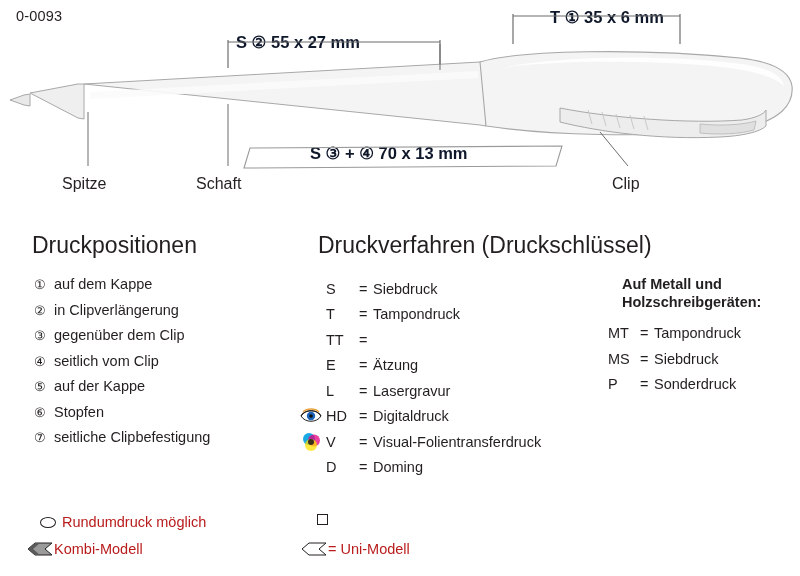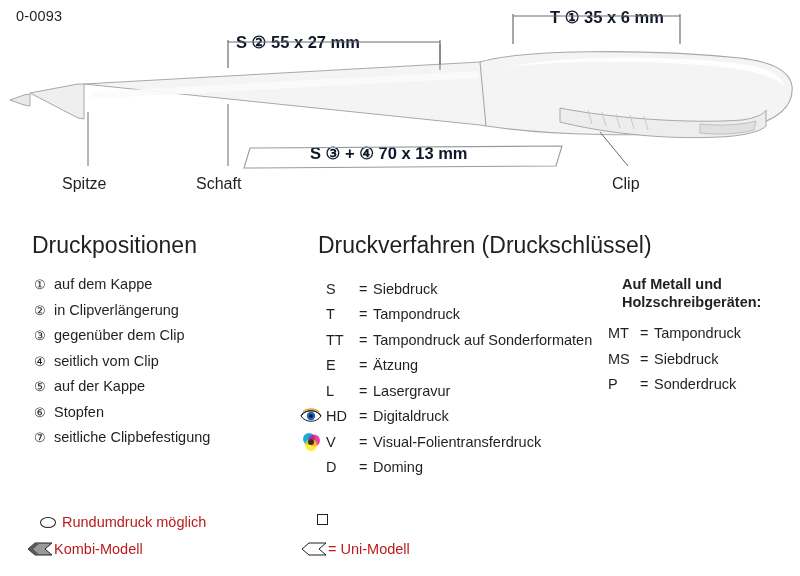--- a/index.html
+++ b/index.html
@@ -309,21 +309,20 @@
     <div class="vf-row">
       <span class="vf-icon"></span>
       <span class="vf-code">T</span>
       <span class="vf-eq">=</span>
       <span class="vf-text">Tampondruck</span>
     </div>
     <div class="vf-row">
       <span class="vf-icon"></span>
       <span class="vf-code">TT</span>
       <span class="vf-eq">=</span>
-      <span class="vf-text">Tampondruck auf Sonderformaten</span>
     </div>
     <div class="vf-row">
       <span class="vf-icon"></span>
       <span class="vf-code">E</span>
       <span class="vf-eq">=</span>
       <span class="vf-text">Ätzung</span>
     </div>
     <div class="vf-row">
       <span class="vf-icon"></span>
       <span class="vf-code">L</span>

